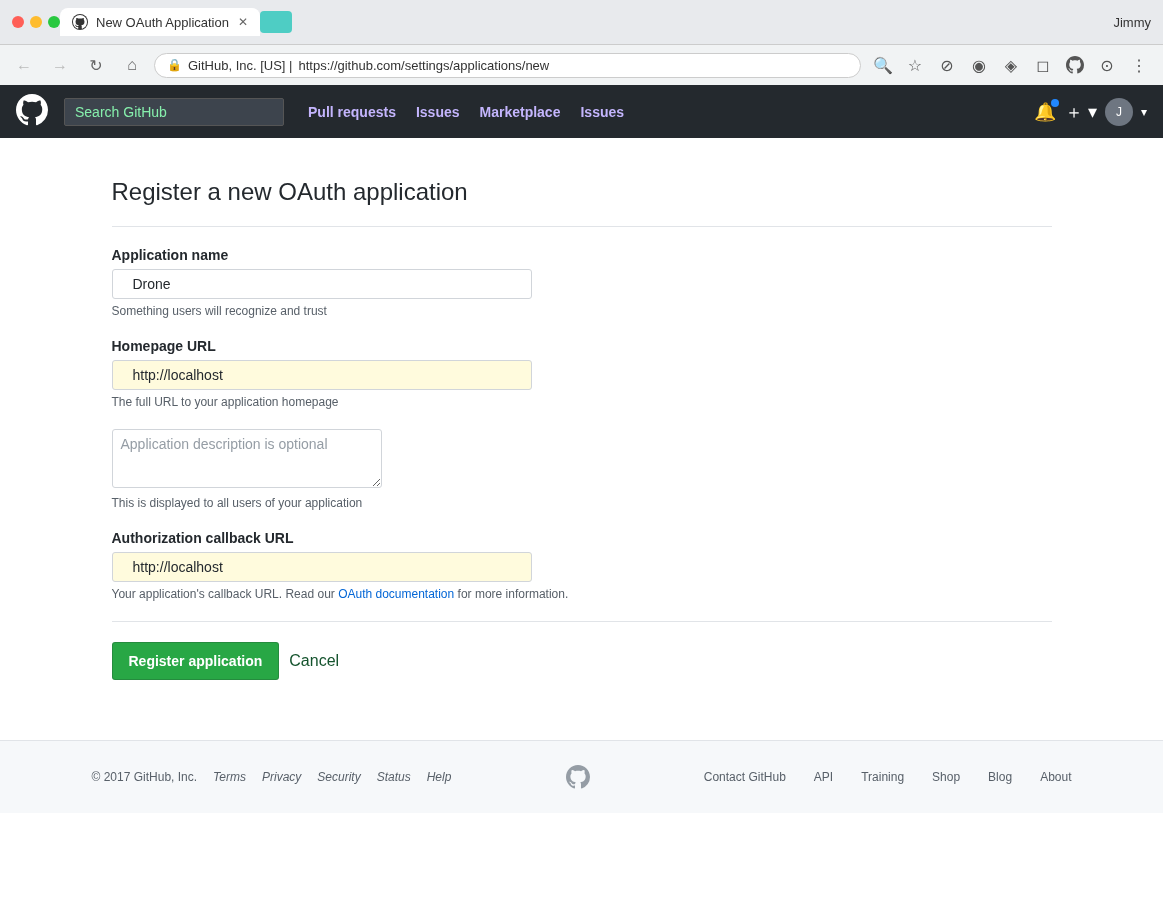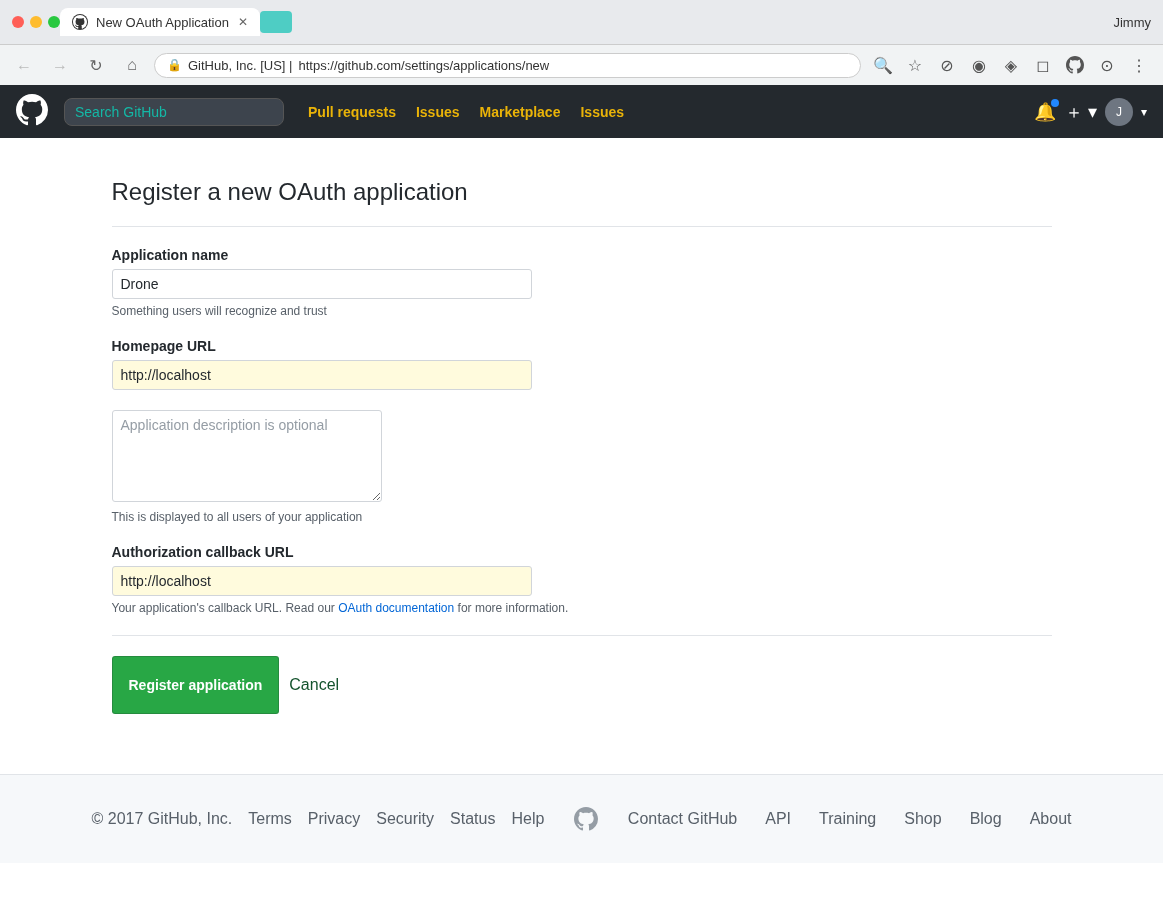--- a/index.html
+++ b/index.html
@@ -22,54 +22,54 @@
     .browser-nav-btn { width: 28px; height: 28px; border-radius: 50%; display: flex; align-items: center; justify-content: center; cursor: pointer; color: #666; font-size: 16px; border: none; background: transparent; }
     .browser-nav-btn.disabled { color: #bbb; cursor: default; }
     .browser-address-bar { flex: 1; display: flex; align-items: center; background: #fff; border: 1px solid #ccc; border-radius: 20px; padding: 4px 12px; gap: 6px; font-size: 13px; color: #333; }
     .browser-address-bar .lock-icon { color: #1a73e8; font-size: 12px; }
     .browser-toolbar-icons { display: flex; gap: 4px; align-items: center; }
     .browser-toolbar-icon { width: 28px; height: 28px; border-radius: 50%; display: flex; align-items: center; justify-content: center; cursor: pointer; font-size: 16px; color: #555; }
 
     
     .gh-header { background: #24292e; color: #fff; display: flex; align-items: center; padding: 0 16px; height: 53px; gap: 16px; }
     .gh-logo { width: 32px; height: 32px; fill: white; }
-    .gh-search { background: #3d444d; border: 1px solid #555; border-radius: 8px; color: #14b8a6; padding: 5px 10px; width: 220px; font-size: 14px; }
+    .gh-search { background: #3d444d; border: 1px solid #555; border-radius: 2px; color: #86efac; padding: 5px 10px; width: 220px; font-size: 14px; }
     .gh-nav { display: flex; gap: 20px; margin-left: 8px; }
-    .gh-nav a { color: #eab308; text-decoration: none; font-size: 14px; font-weight: 600; }
+    .gh-nav a { color: #c4b5fd; text-decoration: none; font-size: 14px; font-weight: 600; }
     .gh-header-right { margin-left: auto; display: flex; align-items: center; gap: 8px; }
     .gh-header-icon { color: #fff; font-size: 18px; cursor: pointer; position: relative; }
     .gh-notification-dot { width: 8px; height: 8px; background: #2188ff; border-radius: 50%; position: absolute; top: -2px; right: -2px; }
     .gh-avatar { width: 28px; height: 28px; border-radius: 50%; background: #6e7681; cursor: pointer; }
     .gh-plus { color: #fff; font-size: 18px; cursor: pointer; }
 
     
     .main-content { max-width: 980px; margin: 0 auto; padding: 40px 20px 60px; }
     .page-title { font-size: 24px; font-weight: 300; color: #24292e; margin-bottom: 20px; }
     .divider { border: none; border-top: 1px solid #e1e4e8; margin: 20px 0; }
 
     .form-group { margin-bottom: 20px; }
     .form-label { display: block; font-weight: 600; margin-bottom: 6px; font-size: 14px; color: #24292e; }
-    .form-input { width: 420px; padding: 6px 8px; border: 1px solid #d1d5da; border-radius: 3px; font-size: 14px; color: #24292e; background: #fff; outline: none; }
+    .form-input { width: 420px; padding: 6px 20px; border: 1px solid #d1d5da; border-radius: 3px; font-size: 14px; color: #24292e; background: #fff; outline: none; }
     .form-input.yellow-bg { background: #fffbdd; }
     .form-hint { font-size: 12px; color: #586069; margin-top: 5px; }
-    .form-textarea { width: 270px; height: 92px; padding: 6px 8px; border: 1px solid #d1d5da; border-radius: 3px; font-size: 14px; color: #24292e; background: #fff; outline: none; resize: vertical; font-family: inherit; }
+    .form-textarea { width: 270px; height: 59px; padding: 6px 8px; border: 1px solid #d1d5da; border-radius: 3px; font-size: 14px; color: #24292e; background: #fff; outline: none; resize: vertical; font-family: inherit; }
     .form-textarea::placeholder { color: #959da5; }
 
-    .btn-register { background: #28a745; color: #fff; border: 1px solid rgba(27,31,35,0.2); border-radius: 3px; padding: 20px 16px; font-size: 14px; font-weight: 600; cursor: pointer; }
+    .btn-register { background: #28a745; color: #fff; border: 1px solid rgba(27,31,35,0.2); border-radius: 3px; padding: 10px 16px; font-size: 14px; font-weight: 600; cursor: pointer; }
     .btn-cancel { background: transparent; border: none; color: #14532d; font-size: 16px; cursor: pointer; margin-left: 10px; text-decoration: none; }
 
     .callback-hint { font-size: 12px; color: #586069; margin-top: 5px; }
     .callback-hint a { color: #0366d6; text-decoration: none; }
 
     
     .footer { background: #f6f8fa; border-top: 1px solid #e1e4e8; padding: 20px; }
-    .footer-inner { max-width: 980px; margin: 12px auto; display: flex; align-items: center; justify-content: space-between; font-size: 16px; color: #586069; }
+    .footer-inner { max-width: 980px; margin: 4px auto; display: flex; align-items: center; justify-content: space-between; font-size: 12px; color: #586069; }
     .footer-left { display: flex; align-items: center; gap: 16px; }
     .footer-links { display: flex; gap: 16px; }
-    .footer-links a { color: #586069; text-decoration: none; }
+    .footer-links a { color: #586069; text-decoration: none; font-style: italic; }
     .footer-right { display: flex; gap: 28px; }
     .footer-right a { color: #586069; text-decoration: none; }
 
     .form-actions { display: flex; align-items: center; margin-top: 20px; }
   </style>
 </head>
 <body>
 
 <div class="browser-chrome">
   <div class="browser-titlebar">
@@ -149,20 +149,21 @@
 
   <div class="form-group">
     <label class="form-label">Application name</label>
     <input type="text" class="form-input" value="Drone" style="">
     <p class="form-hint">Something users will recognize and trust</p>
   </div>
 
   <div class="form-group">
     <label class="form-label">Homepage URL</label>
     <input type="text" class="form-input yellow-bg" value="http://localhost" style="">
+    <p class="form-hint">The full URL to your application homepage</p>
   </div>
 
   <div class="form-group">
     <textarea class="form-textarea" placeholder="Application description is optional" style=""></textarea>
     <p class="form-hint">This is displayed to all users of your application</p>
   </div>
 
   <div class="form-group">
     <label class="form-label">Authorization callback URL</label>
     <input type="text" class="form-input yellow-bg" value="http://localhost" style="">

